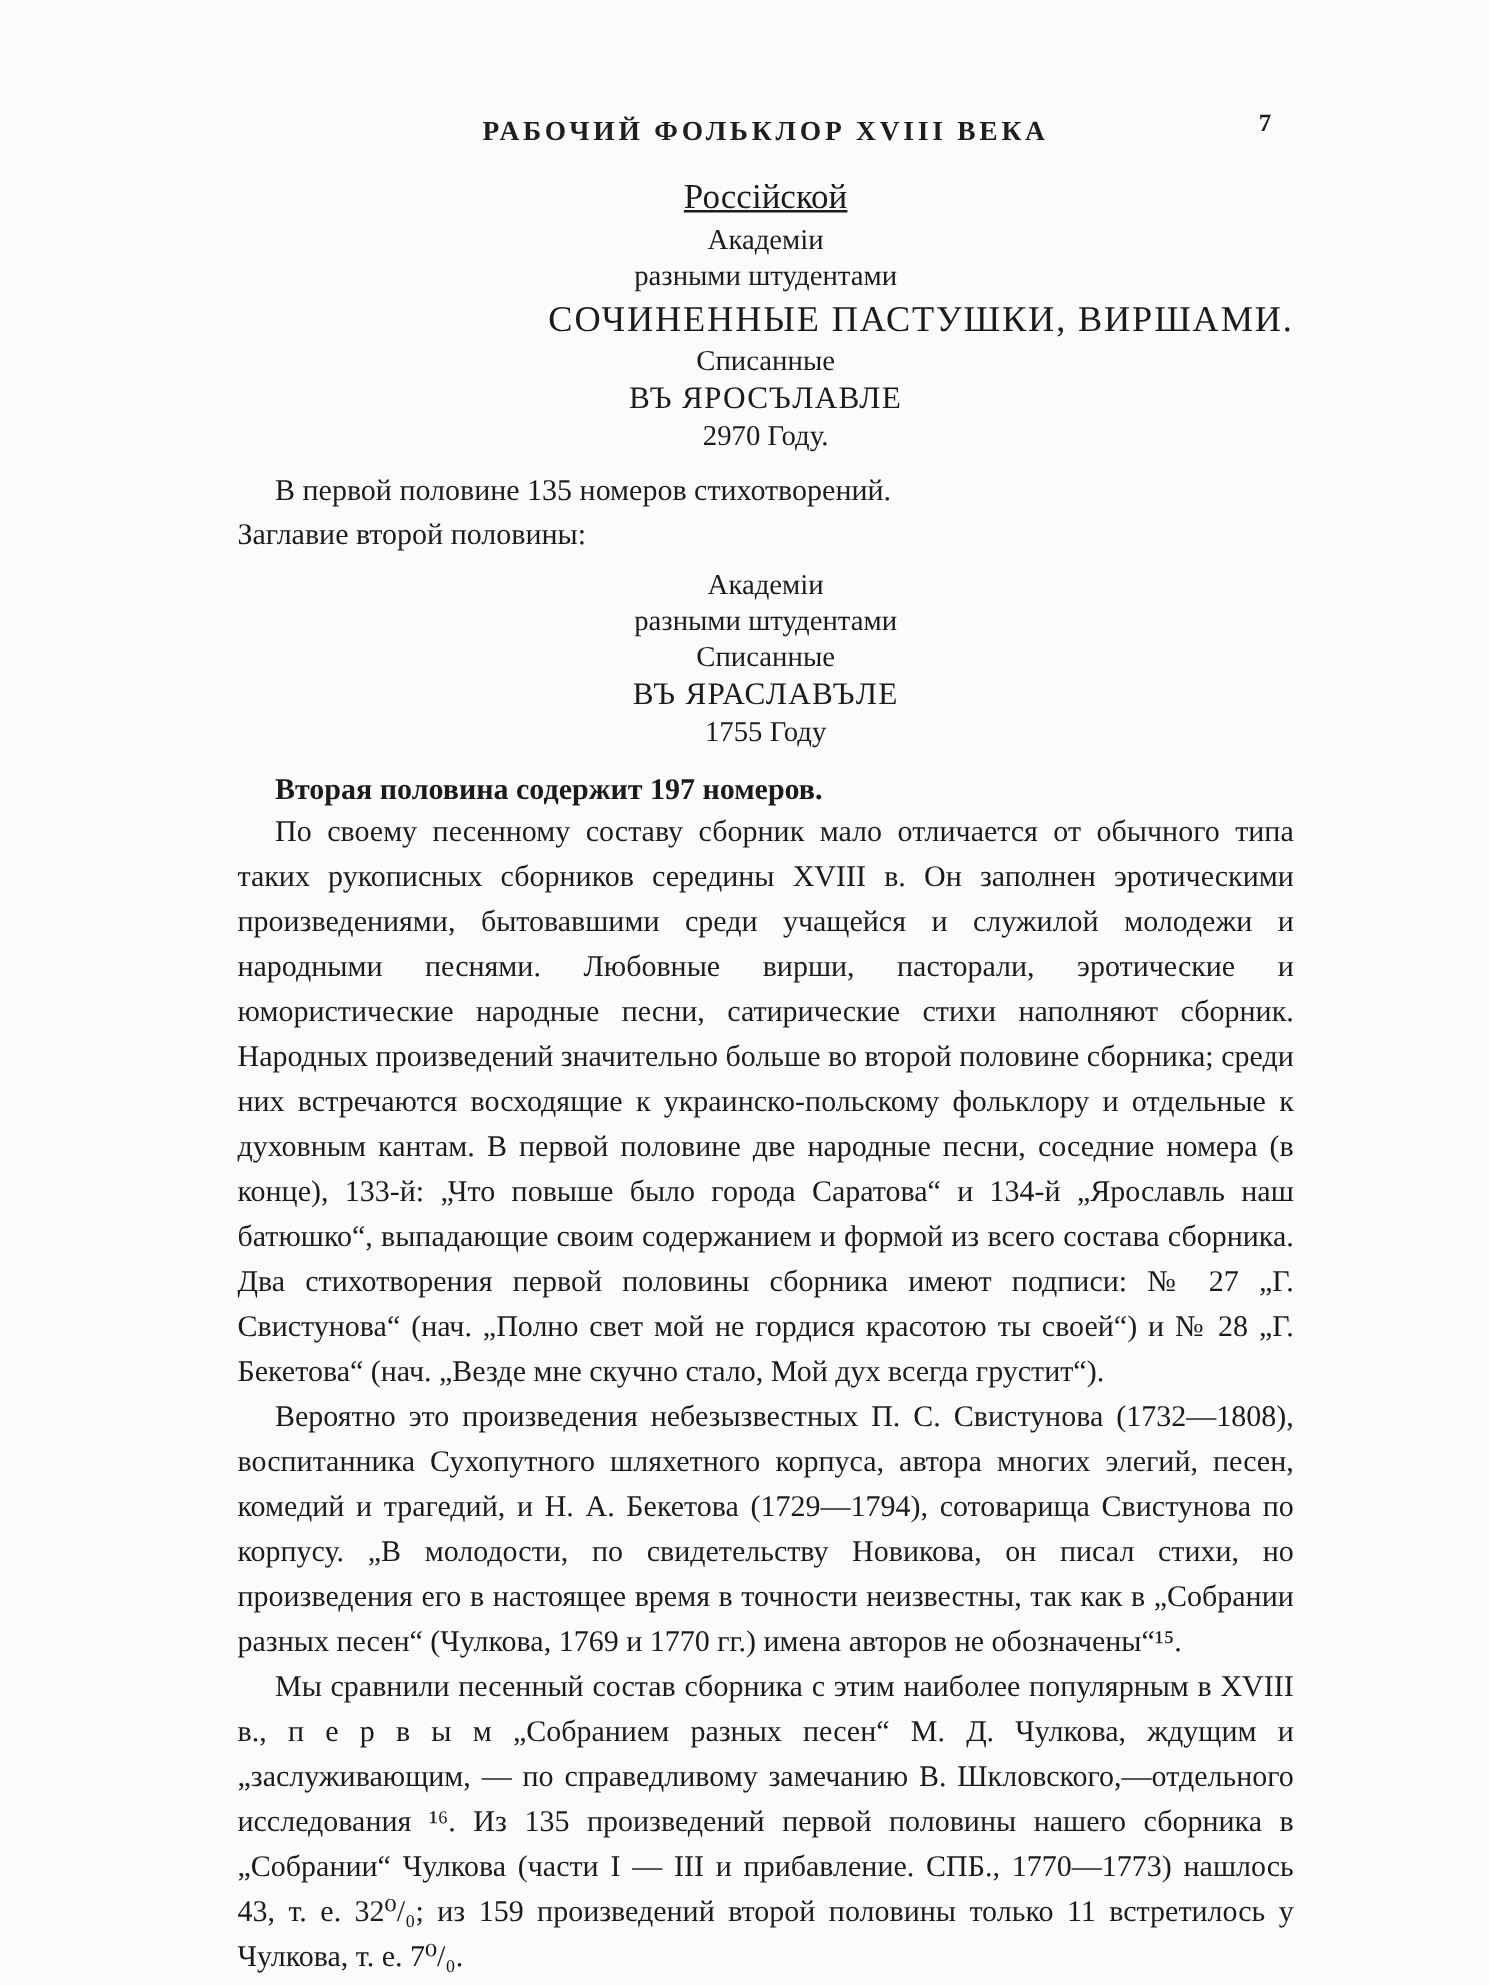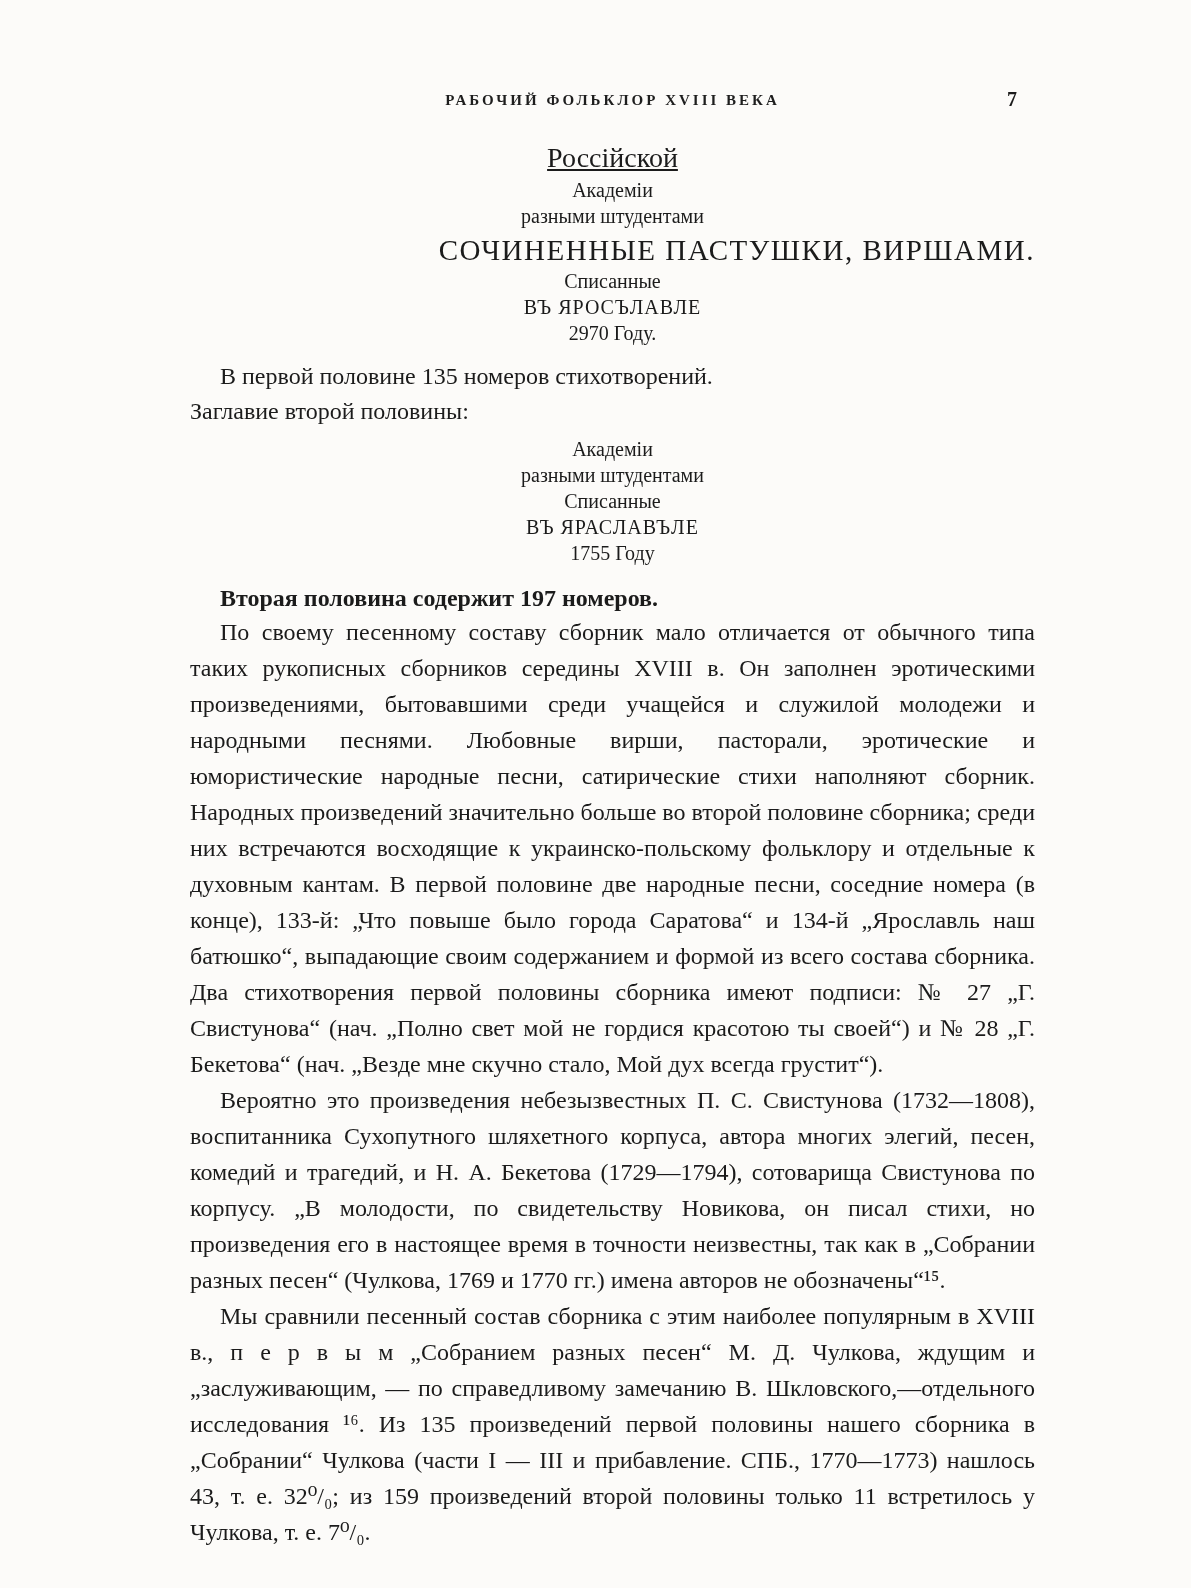--- a/index.html
+++ b/index.html
@@ -25,53 +25,53 @@
     padding-top: 92px;
     box-sizing: border-box;
   }
   .running-head-row {
     position: relative;
     height: 30px;
     margin-bottom: 22px;
   }
   .running-head {
     text-align: center;
-    font-size: 15px;
+    font-size: 22px;
     font-weight: 700;
     letter-spacing: 3px;
     color: #1e1e1e;
   }
   .page-number {
     position: absolute;
     right: 18px;
     top: -4px;
     font-size: 20px;
     font-weight: 700;
   }
   .title-block {
     text-align: center;
     line-height: 1.0;
   }
   .title-block .t-small {
-    font-size: 20px;
+    font-size: 23px;
     margin: 6px 0;
   }
   .title-block .t-first {
     font-size: 28px;
     margin: 4px 0 8px 0;
     text-decoration: underline;
   }
   .title-block .t-caps {
     font-size: 29px;
     letter-spacing: 1.5px;
     margin: 10px 0 4px 0;
     text-align: right;
   }
   .title-block .t-caps-sub {
-    font-size: 20px;
+    font-size: 25px;
     letter-spacing: 1px;
     margin: 6px 0 4px 0;
   }
   .title-block.second .t-caps { font-size: 28px; margin-top: 2px; }
   .intro-lines {
     font-size: 24px;
     line-height: 1.45;
     margin: 16px 0 10px 0;
   }
   .intro-lines .indented { text-indent: 30px; }

